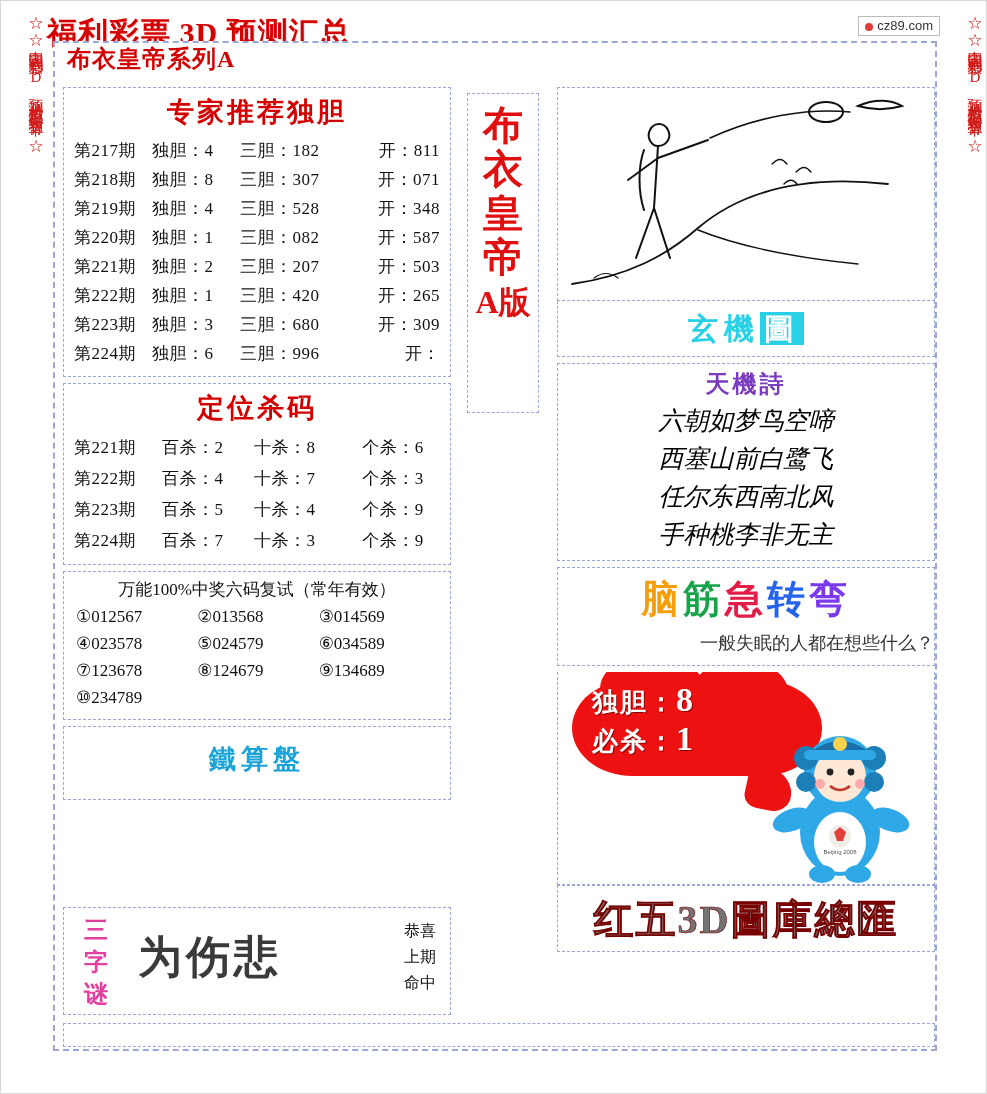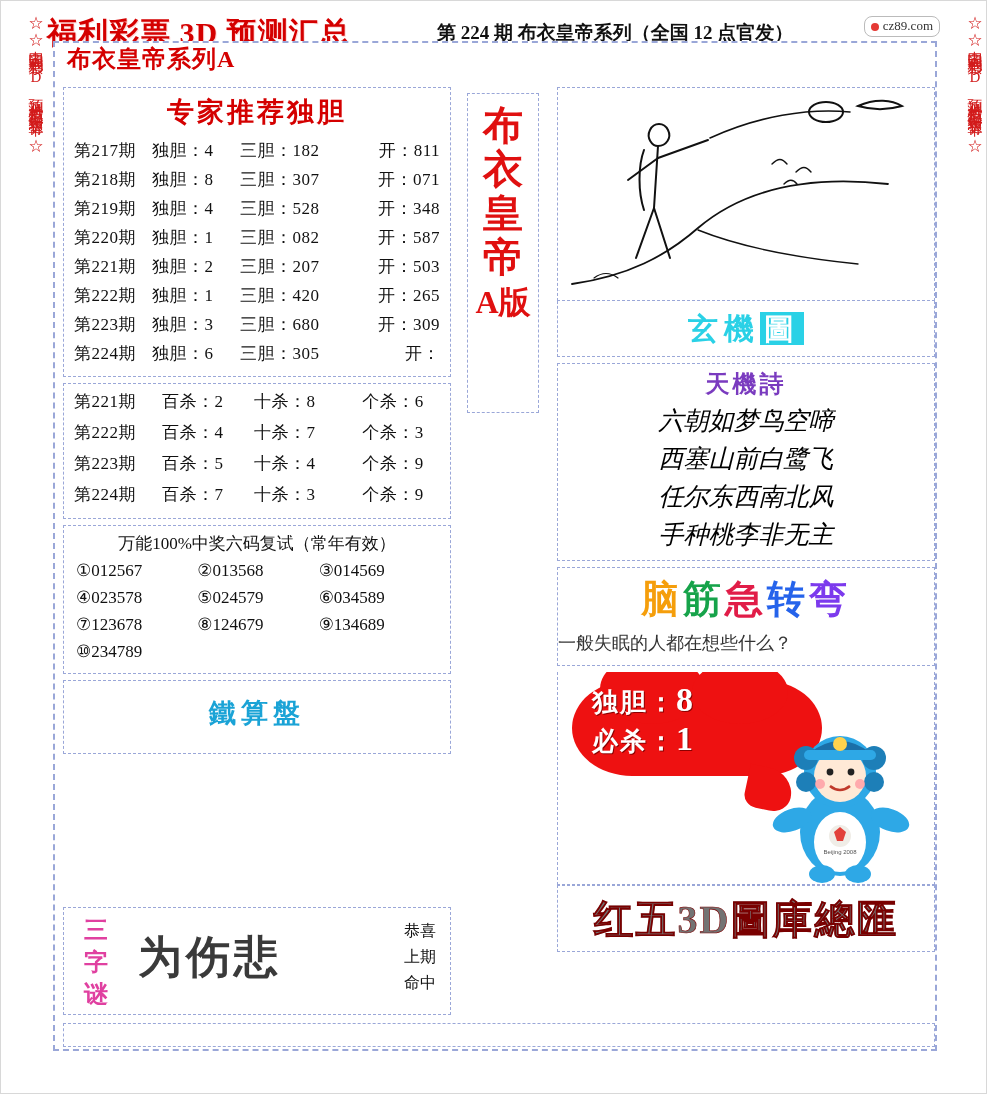--- a/index.html
+++ b/index.html
@@ -44,23 +44,23 @@
     font-family:"Liberation Serif", serif;
     text-shadow:1px 1px 0 #ffd9d9;
   }
   .h-sub{
     position:absolute;left:390px;top:7px;
     font-size:19px;font-weight:bold;color:#111;
     letter-spacing:0px;
   }
   .h-stamp{
     position:absolute;right:2px;top:3px;
-    background:#ffffff;border:1px solid #bbb;border-radius:8px;
+    background:#ffffff;border:1px solid #bbb;border-radius:0;
     font-size:13px;color:#333;padding:1px 6px 2px 6px;
-    font-family:Liberation Serif, serif;
+    font-family:Liberation Sans, sans-serif;
   }
   .h-stamp .dot{
     display:inline-block;width:8px;height:8px;border-radius:50%;
     background:#e53935;margin-right:4px;vertical-align:middle;
   }
 
   
   .frame{
     position:absolute;left:52px;top:40px;width:884px;height:1010px;
     border:2px dashed #9aa7d8;
@@ -213,21 +213,21 @@
     letter-spacing:4px;
     padding:6px 0 2px 0;
     font-family:"Liberation Serif", serif;
   }
   .brain .c1{color:#f59e0b;}
   .brain .c2{color:#16a34a;}
   .brain .c3{color:#e11d48;}
   .brain .c4{color:#2563eb;}
   .brain .c5{color:#7c3aed;}
   .brain-q{
-    text-align:left;font-size:18px;color:#333;padding:4px 0 10px 0;
+    text-align:right;font-size:18px;color:#333;padding:4px 0 10px 0;
   }
 
   
   .bubblearea{
     position:relative;height:212px;border:1px dashed #9aa7d8;border-top:0;
     overflow:hidden;
   }
   .cloud{
     position:absolute;left:14px;top:8px;width:250px;height:96px;
     background:#ee1111;border-radius:60px/48px;
@@ -279,21 +279,20 @@
   <div class="side left">
     <span>☆☆中国福利彩票3D预测分析总汇原创布衣皇帝☆☆</span>
   </div>
 
   <div class="side right">
     <span>☆☆中国福利彩票3D预测分析总汇原创布衣皇帝☆☆</span>
   </div>
 
   <div class="header">
     <div class="h-title">福利彩票 3D 预测汇总</div>
-    <div class="h-sub">第 224 期 布衣皇帝系列（全国 12 点官发）</div>
     <div class="h-stamp">
       <span class="dot"></span><span>cz89.com</span>
     </div>
   </div>
 
   <div class="frame"></div>
   <div class="tagA">布衣皇帝系列A</div>
 
   <div class="leftcol">
 
@@ -338,27 +337,28 @@
         </div>
         <div class="row">
           <span class="c-term">第223期</span>
           <span class="c-d">独胆：3</span>
           <span class="c-s">三胆：680</span>
           <span class="c-k">开：309</span>
         </div>
         <div class="row">
           <span class="c-term">第224期</span>
           <span class="c-d">独胆：6</span>
-          <span class="c-s">三胆：305</span>
+          <span class="c-s">三胆：996</span>
           <span class="c-k">开：</span>
         </div>
       </div>
     </div>
 
     <div class="panel">
+      <div class="panel-title">定位杀码</div>
       <div class="rows">
         <div class="krow">
           <span class="k-term">第221期</span>
           <span class="k-b">百杀：2</span>
           <span class="k-t">十杀：8</span>
           <span class="k-g">个杀：6</span>
         </div>
         <div class="krow">
           <span class="k-term">第222期</span>
           <span class="k-b">百杀：4</span>

